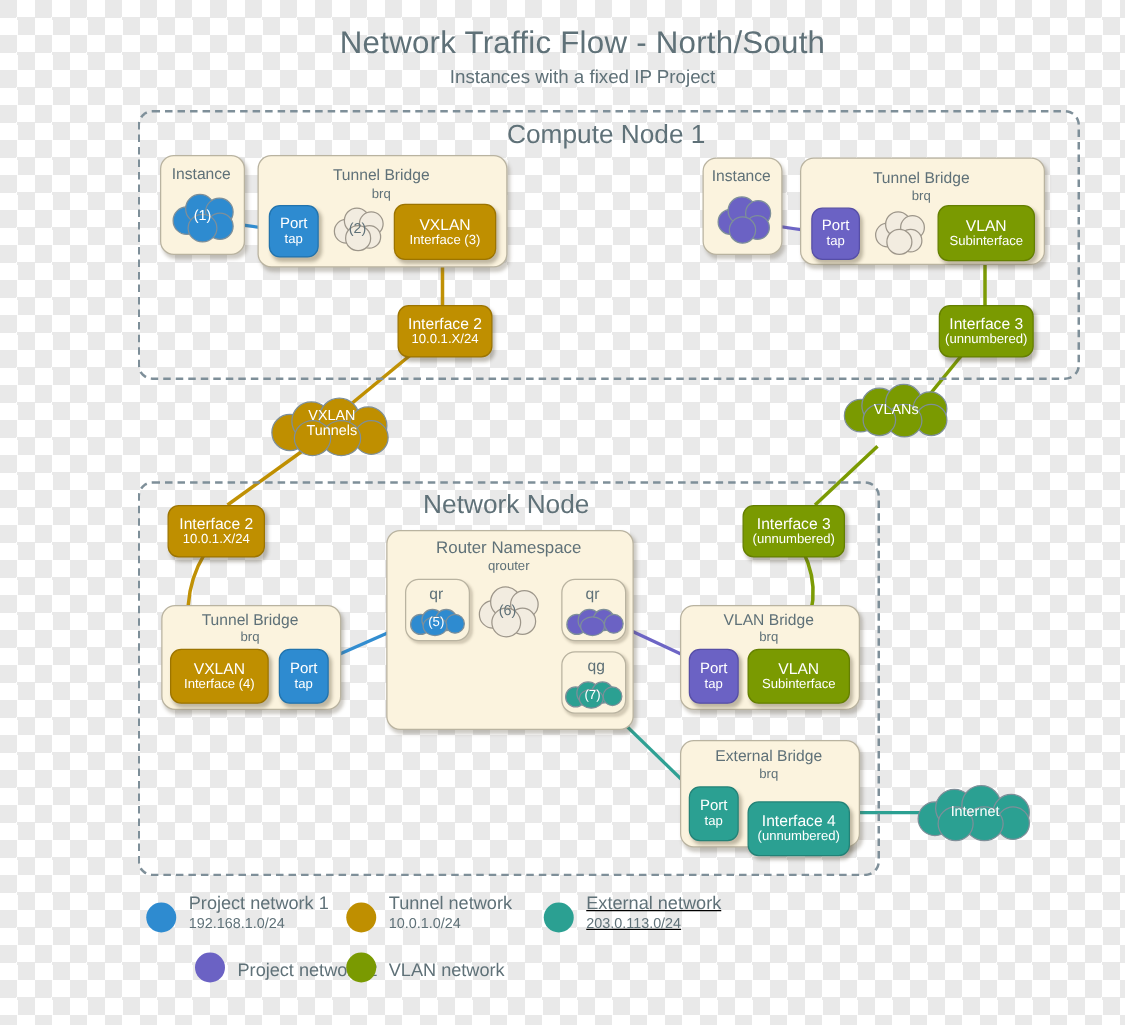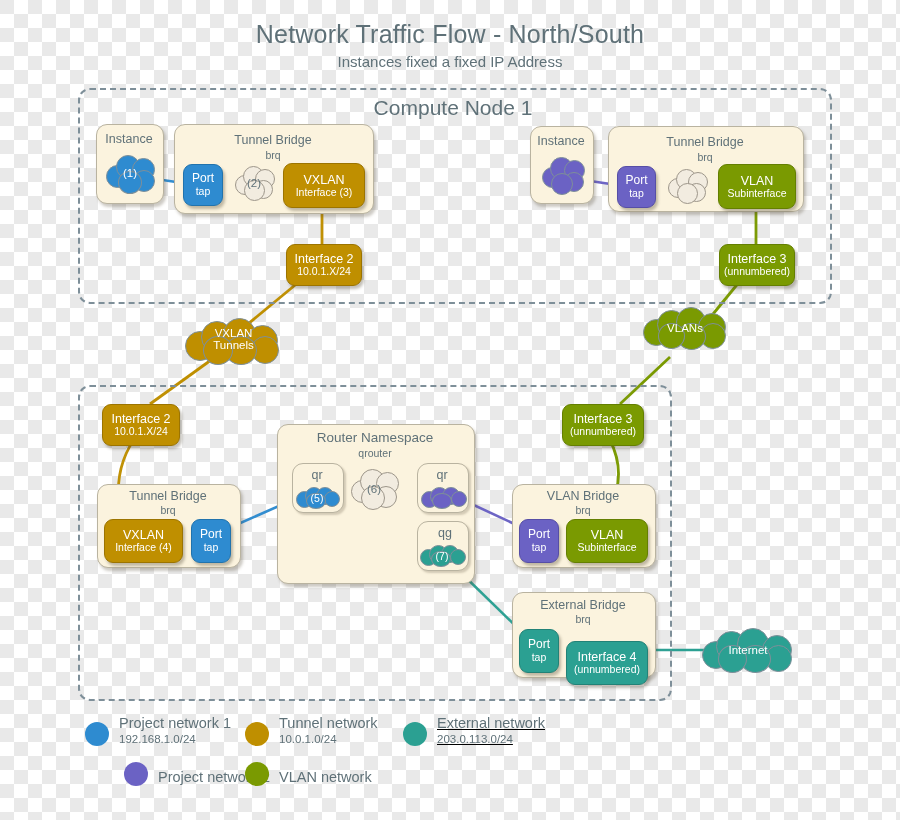--- a/index.html
+++ b/index.html
@@ -2,21 +2,21 @@
 <html><head>
 <meta charset="utf-8">
 <style>
   html,body{margin:0;padding:0;}
   body{
     width:900px;height:820px;position:relative;overflow:hidden;
     font-family:"Liberation Sans","DejaVu Sans",sans-serif;
     background:
       repeating-conic-gradient(#ffffff 0% 25%, #e9e9e9 0% 50%) 0 0 / 28px 28px;
   }
-  #root{position:absolute;inset:0;}
+  #root{position:absolute;inset:0;margin-left:32px;}
   svg#wires{position:absolute;left:0;top:0;width:900px;height:820px;pointer-events:none;}
 
   
   .title{
     position:absolute;left:0;right:0;top:20px;text-align:center;
     font-size:25px;color:#5f7178;letter-spacing:.2px;
   }
   .subtitle{
     position:absolute;left:0;right:0;top:53px;text-align:center;
     font-size:15px;color:#5f7178;
@@ -128,21 +128,21 @@
     <path d="M463,500 L523,528" stroke="#6b62c4" stroke-width="2.6" fill="none"></path>
 
     <path d="M610,440 Q630,480 603,519" stroke="#7a9a01" stroke-width="2.8" fill="none"></path>
 
     <path d="M455,567 L527,637" stroke="#2ba092" stroke-width="2.6" fill="none"></path>
 
     <path d="M648,650 L707,650" stroke="#2ba092" stroke-width="2.6" fill="none"></path>
   </svg>
 
   <div class="title">Network Traffic Flow - North/South</div>
-  <div class="subtitle">Instances fixed a fixed IP Address</div>
+  <div class="subtitle">Instances with a fixed IP Project</div>
 
   <div class="node-box" style="left:78px;top:88px;width:750px;height:212px;"></div>
   <div class="node-box-title" style="left:78px;top:96px;width:750px;">Compute Node 1</div>
 
   <div class="panel" style="left:96px;top:124px;width:66px;height:78px;"></div>
   <div class="panel-title" style="left:96px;top:132px;width:66px;">Instance</div>
   <div class="cloud blue" style="left:104px;top:153px;width:52px;height:40px;">
     <i style="left:2px;top:12px;width:21px;height:21px;"></i>
     <i style="left:12px;top:2px;width:22px;height:22px;"></i>
     <i style="left:28px;top:5px;width:21px;height:21px;"></i>
@@ -229,20 +229,21 @@
     <i style="left:14px;top:3px;width:27px;height:27px;"></i>
     <i style="left:33px;top:0px;width:28px;height:28px;"></i>
     <i style="left:55px;top:6px;width:26px;height:26px;"></i>
     <i style="left:57px;top:16px;width:24px;height:24px;"></i>
     <i style="left:34px;top:16px;width:27px;height:25px;"></i>
     <i style="left:15px;top:16px;width:25px;height:24px;"></i>
     <span class="lbl">VLANs</span>
   </div>
 
   <div class="node-box" style="left:78px;top:385px;width:590px;height:312px;"></div>
+  <div class="node-box-title" style="left:78px;top:392px;width:590px;">Network Node</div>
 
   <div class="chip c-gold big" style="left:102px;top:404px;width:76px;height:40px;">
     <span class="l1">Interface 2</span>
     <span class="l2">10.0.1.X/24</span>
   </div>
   <div class="chip c-green big" style="left:562px;top:404px;width:80px;height:40px;">
     <span class="l1">Interface 3</span>
     <span class="l2">(unnumbered)</span>
   </div>
 

